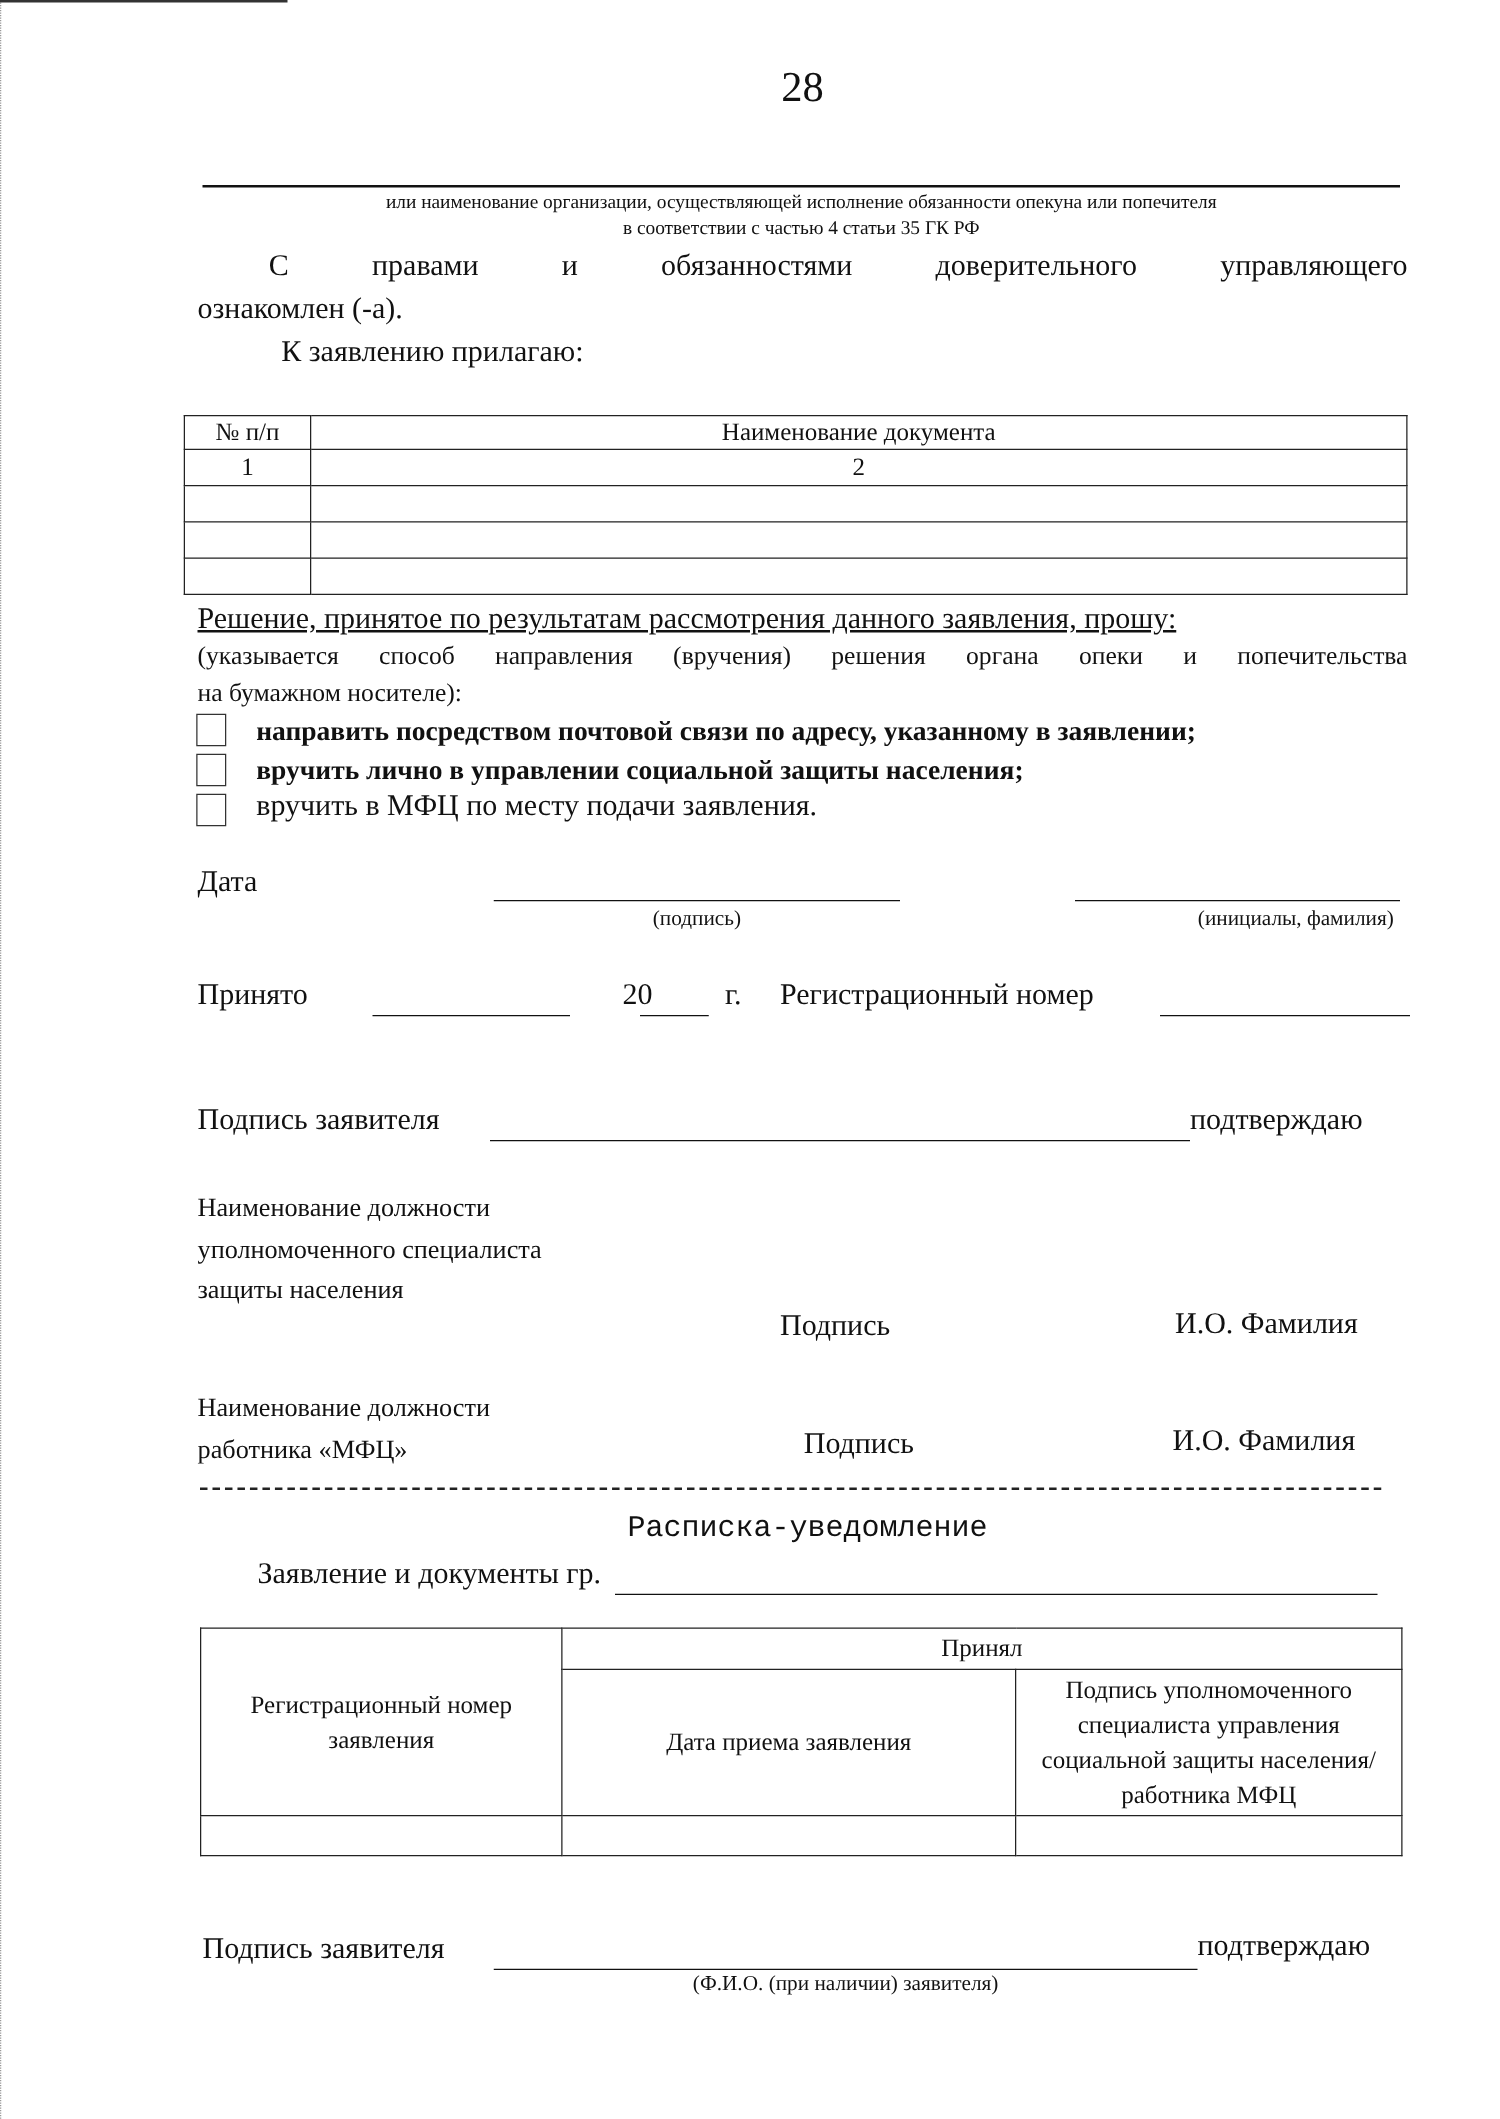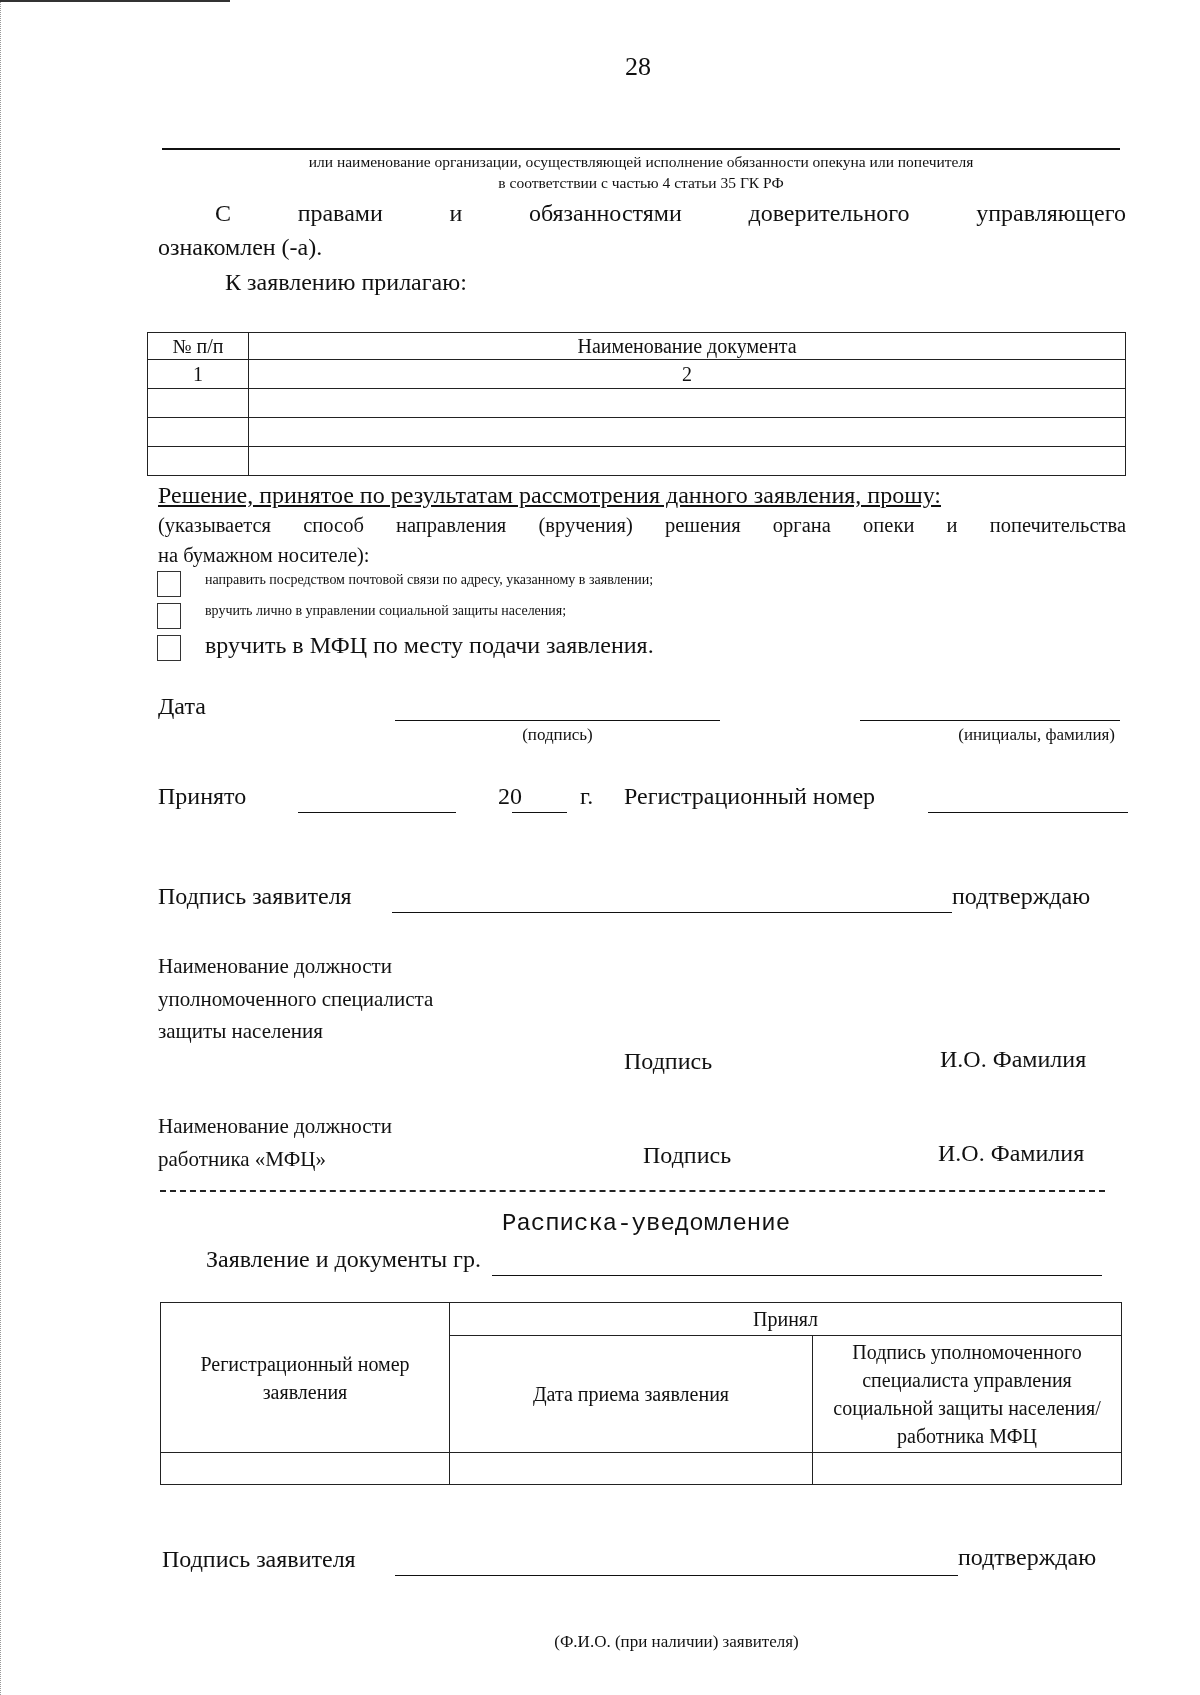--- a/index.html
+++ b/index.html
@@ -2,25 +2,25 @@
 <html><head>
 <meta charset="utf-8">
 <style>
   html, body { margin:0; padding:0; background:#ffffff; }
   body { width:1200px; height:1695px; position:relative; overflow:hidden;
          font-family:"Liberation Serif", "DejaVu Serif", serif; color:#111; }
   .abs { position:absolute; white-space:nowrap; }
   .left-margin { position:absolute; left:0; top:0; width:2px; height:1695px;
                  border-left:1px dotted #999; }
   .top-edge { position:absolute; left:0; top:0; width:230px; height:2px; background:#333; }
-  .page-num { left:625px; top:52px; font-size:26px; }
+  .page-num { left:625px; top:52px; font-size:34px; }
   .rule { position:absolute; height:0; border-top:2px solid #111; }
   .caption { font-size:15.5px; text-align:center; }
   .body-text { font-size:24px; }
-  .mid-text { font-size:14px; }
+  .mid-text { font-size:22px;font-weight:bold; }
   .just-line { position:absolute; left:158px; width:968px; top:200px; font-size:24px;
                display:flex; justify-content:space-between; }
   table.doc { position:absolute; border-collapse:collapse; font-size:20px; }
   table.doc td { border:1.5px solid #222; text-align:center; vertical-align:middle; padding:0; }
   .heading-u { text-decoration:underline; font-size:24px; }
   .cb { position:absolute; width:24px; height:26px; border:1.5px solid #333; box-sizing:border-box; }
   .sig-line { position:absolute; border-top:1.5px solid #111; height:0; }
   .dashed { position:absolute; left:160px; width:945px; top:1190px; border-top:2px dashed #222; }
   .small { font-size:17px; }
   .para2 { position:absolute; left:158px; width:968px; font-size:20.5px; line-height:30px; text-align:justify; }
@@ -140,13 +140,13 @@
     <td></td>
     <td></td>
     <td></td>
   </tr>
 </tbody>
   </table>
 
 <div class="abs body-text" style="left:162px; top:1546px;">Подпись заявителя</div>
 <div class="sig-line" style="left:395px; width:563px; top:1575px;"></div>
 <div class="abs body-text" style="left:958px; top:1544px;">подтверждаю</div>
-<div class="abs small" style="left:395px; width:563px; top:1632px; text-align:center;">(Ф.И.О. (при наличии) заявителя)</div>
+<div class="abs small" style="left:395px; width:563px; top:1577px; text-align:center;">(Ф.И.О. (при наличии) заявителя)</div>
 
 </body></html>

